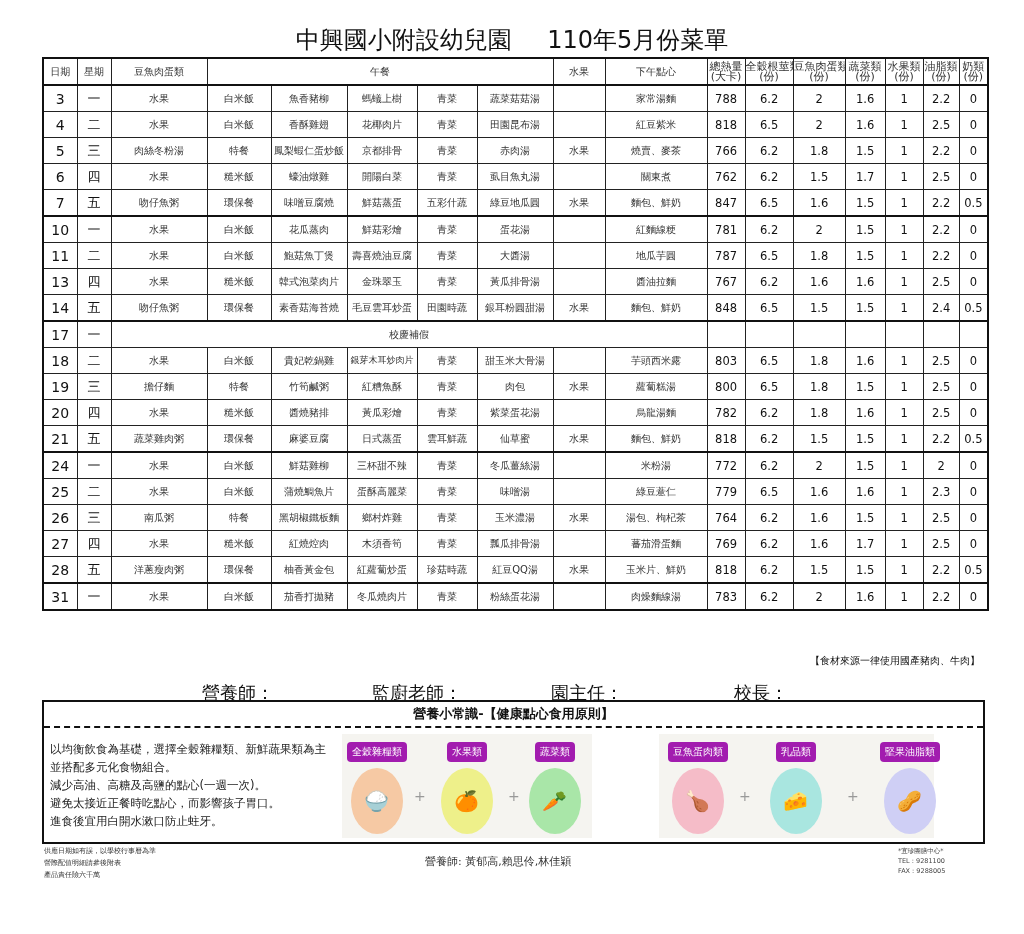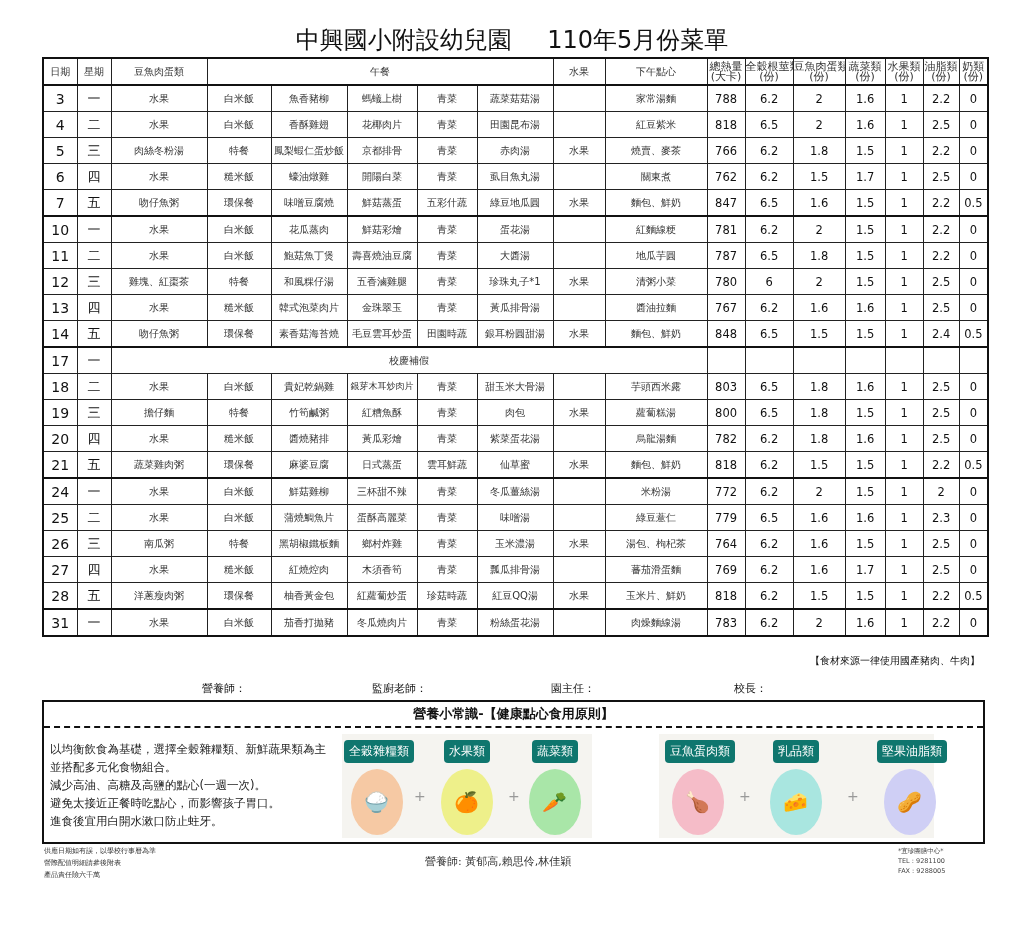--- a/index.html
+++ b/index.html
@@ -9,28 +9,28 @@
   table.menu { position:absolute; left:42px; top:57px; width:945px; border-collapse:collapse; table-layout:fixed; border:2.5px solid #111; }
   table.menu td { border:1px solid #222; text-align:center; font-size:10px; color:#333; padding:0; height:25px; overflow:hidden; white-space:nowrap; }
   table.menu tr.hdr td { height:25px; font-size:10px; }
   table.menu tr.hdr td.small { font-size:11px; line-height:10px; color:#333; }
   table.menu td.day { font-size:14px; color:#111; }
   table.menu td.wd { font-size:13px; color:#111; }
   table.menu td.n { font-size:11.5px; color:#111; }
   table.menu tr.wk td { border-top:2.5px solid #111; }
   table.menu td.tiny { font-size:9px; }
   .source { position:absolute; top:654px; right:44px; font-size:10px; color:#111; }
-  .signs { position:absolute; top:681px; left:0; width:1024px; height:18px; font-size:11px; color:#111; }
+  .signs { position:absolute; top:681px; left:0; width:1024px; height:18px; font-size:18px; color:#111; }
   .signs span { position:absolute; }
   .tips { position:absolute; left:42px; top:700px; width:943px; height:144px; border:2.5px solid #111; box-sizing:border-box; }
   .tips-title { height:24px; line-height:24px; text-align:center; font-size:13px; font-weight:bold; color:#111; border-bottom:2.5px dashed #111; }
   .tips-text { position:absolute; left:6px; top:38px; font-size:11.5px; line-height:18px; color:#222; }
   .food-group { position:absolute; top:32px; height:104px; background:#f5f4f0; }
   .fg { position:absolute; top:6px; width:66px; text-align:center; }
-  .fg-label { display:inline-block; background:#0f766e; color:#fff; font-size:12px; padding:3px 5px; border-radius:4px; white-space:nowrap; }
+  .fg-label { display:inline-block; background:#a21caf; color:#fff; font-size:10px; padding:3px 5px; border-radius:4px; white-space:nowrap; }
   .fg-oval { width:52px; height:66px; border-radius:50%; margin:6px auto 0; display:flex; align-items:center; justify-content:center; font-size:20px; }
   .plus { position:absolute; top:54px; font-size:14px; color:#999; }
   .foot-left { position:absolute; left:44px; top:845px; font-size:7px; line-height:12px; color:#333; }
   .foot-mid { position:absolute; left:425px; top:854px; font-size:11px; color:#333; }
   .foot-right { position:absolute; left:898px; top:846px; font-size:6.5px; line-height:10px; color:#444; }
 </style>
 </head>
 <body>
 
 <div class="title">
@@ -208,39 +208,20 @@
         <td>地瓜芋圓</td>
         <td class="n">787</td>
         <td class="n">6.5</td>
         <td class="n">1.8</td>
         <td class="n">1.5</td>
         <td class="n">1</td>
         <td class="n">2.2</td>
         <td class="n">0</td>
       </tr>
       <tr>
-        <td class="day">12</td>
-        <td class="wd">三</td>
-        <td>雞塊、紅棗茶</td>
-        <td>特餐</td>
-        <td>和風粿仔湯</td>
-        <td>五香滷雞腿</td>
-        <td>青菜</td>
-        <td>珍珠丸子*1</td>
-        <td>水果</td>
-        <td>清粥小菜</td>
-        <td class="n">780</td>
-        <td class="n">6</td>
-        <td class="n">2</td>
-        <td class="n">1.5</td>
-        <td class="n">1</td>
-        <td class="n">2.5</td>
-        <td class="n">0</td>
-      </tr>
-      <tr>
         <td class="day">13</td>
         <td class="wd">四</td>
         <td>水果</td>
         <td>糙米飯</td>
         <td>韓式泡菜肉片</td>
         <td>金珠翠玉</td>
         <td>青菜</td>
         <td>黃瓜排骨湯</td>
         <td></td>
         <td>醬油拉麵</td>

